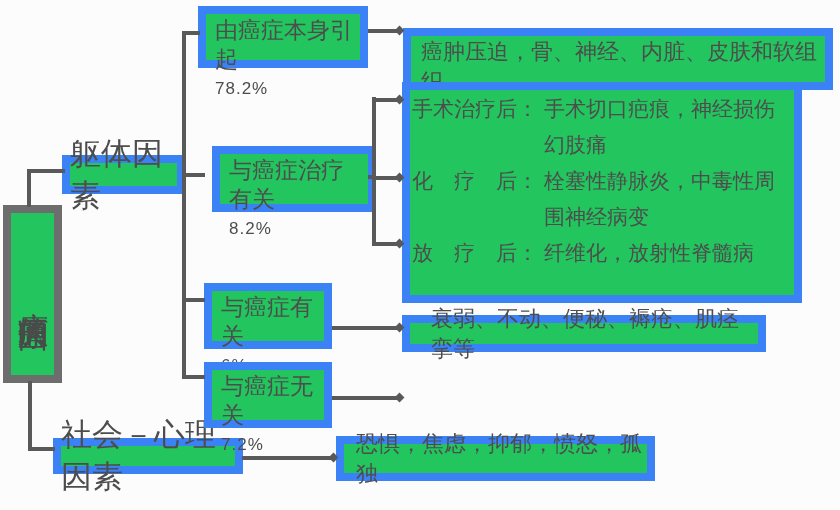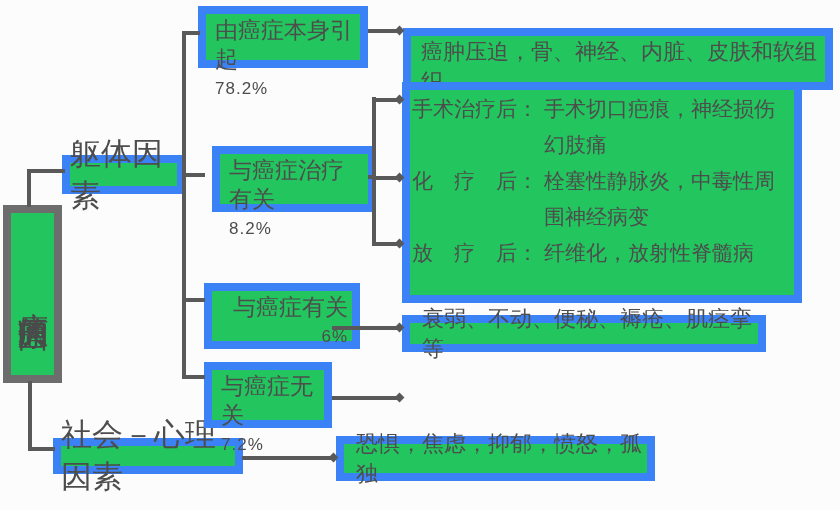--- a/index.html
+++ b/index.html
@@ -38,21 +38,21 @@
   .arrow::before{
     content:'';position:absolute;left:0;right:5px;top:50%;
     height:4px;margin-top:-2px;background:#595959;
   }
   .arrow::after{
     content:'';position:absolute;right:1px;top:50%;
     width:7px;height:7px;margin-top:-4px;
     background:#595959;transform:rotate(45deg);
   }
   .two-line{padding:1px 4px 0 10px;line-height:30px;}
-  .one-line{display:flex;align-items:center;padding-left:12px;}
+  .one-line{display:flex;align-items:center;padding-left:21px;}
   .t-box{padding:1px 2px 0 2px;}
   .t-entry{display:flex;font-size:21px;line-height:36px;}
   .t-label{width:132px;flex-shrink:0;white-space:pre;}
   .t-content{flex:1;}
 </style>
 </head>
 <body>
 
 <div id="canvas">
 
@@ -71,21 +71,21 @@
   <div class="box cause-box" style="left:198px;top:6px;width:170px;height:62px;">
     <div>由癌症本身引起</div>
     <div class="pct">78.2%</div>
   </div>
 
   <div class="box cause-box" style="left:212px;top:146px;width:164px;height:66px;">
     <div>与癌症治疗有关</div>
     <div class="pct">8.2%</div>
   </div>
 
-  <div class="box cause-box" style="left:204px;top:283px;width:156px;height:66px;text-align:right;">
+  <div class="box cause-box" style="left:204px;top:283px;width:128px;height:66px;">
     <div>与癌症有关</div>
     <div class="pct">6%</div>
   </div>
 
   <div class="box cause-box" style="left:204px;top:362px;width:128px;height:66px;">
     <div>与癌症无关</div>
     <div class="pct">7.2%</div>
   </div>
 
   <div class="box detail-box two-line" style="left:403px;top:4px;width:430px;height:62px;margin-top:24px;">

